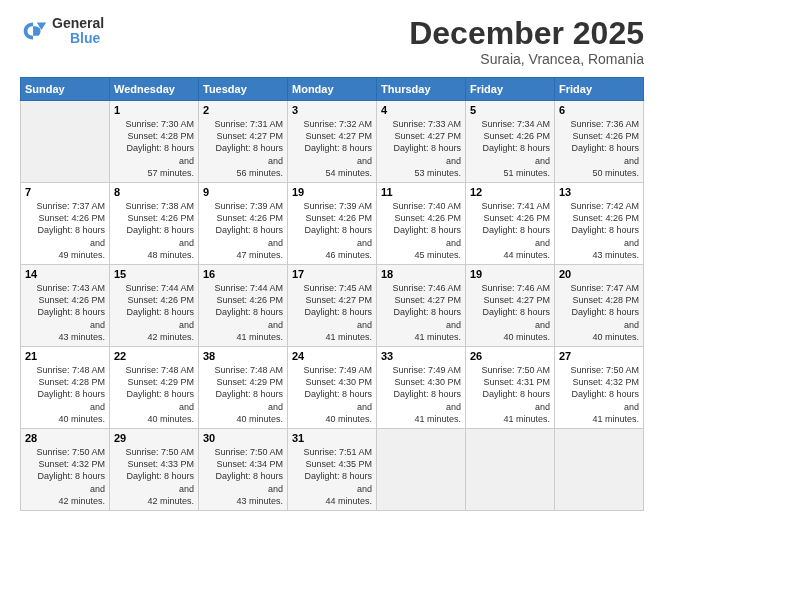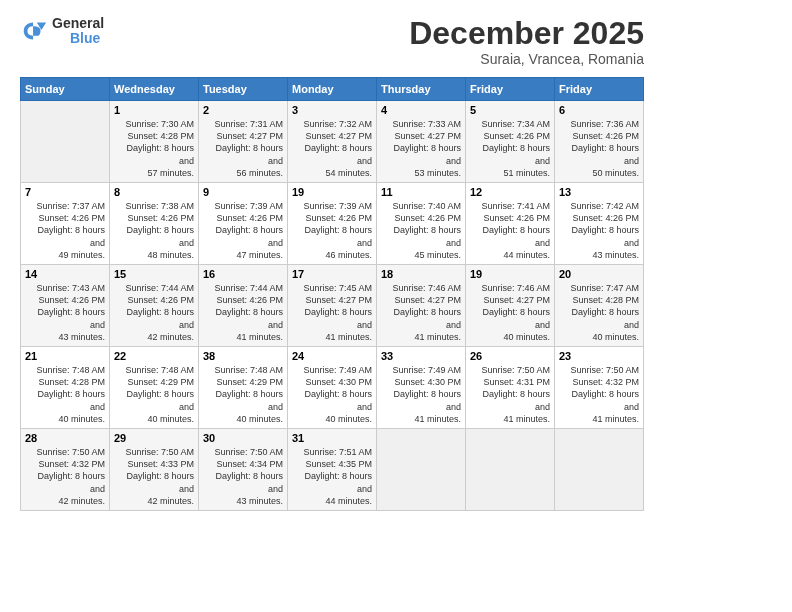--- a/index.html
+++ b/index.html
@@ -240,21 +240,21 @@
           </td>
           <td>
             <span class="day-number">33</span>
             <div class="day-info">Sunrise: 7:49 AM<br>Sunset: 4:30 PM<br>Daylight: 8 hours and<br>41 minutes.</div>
           </td>
           <td>
             <span class="day-number">26</span>
             <div class="day-info">Sunrise: 7:50 AM<br>Sunset: 4:31 PM<br>Daylight: 8 hours and<br>41 minutes.</div>
           </td>
           <td>
-            <span class="day-number">23</span>
+            <span class="day-number">27</span>
             <div class="day-info">Sunrise: 7:50 AM<br>Sunset: 4:32 PM<br>Daylight: 8 hours and<br>41 minutes.</div>
           </td>
         </tr>
         <tr>
           <td>
             <span class="day-number">28</span>
             <div class="day-info">Sunrise: 7:50 AM<br>Sunset: 4:32 PM<br>Daylight: 8 hours and<br>42 minutes.</div>
           </td>
           <td>
             <span class="day-number">29</span>

